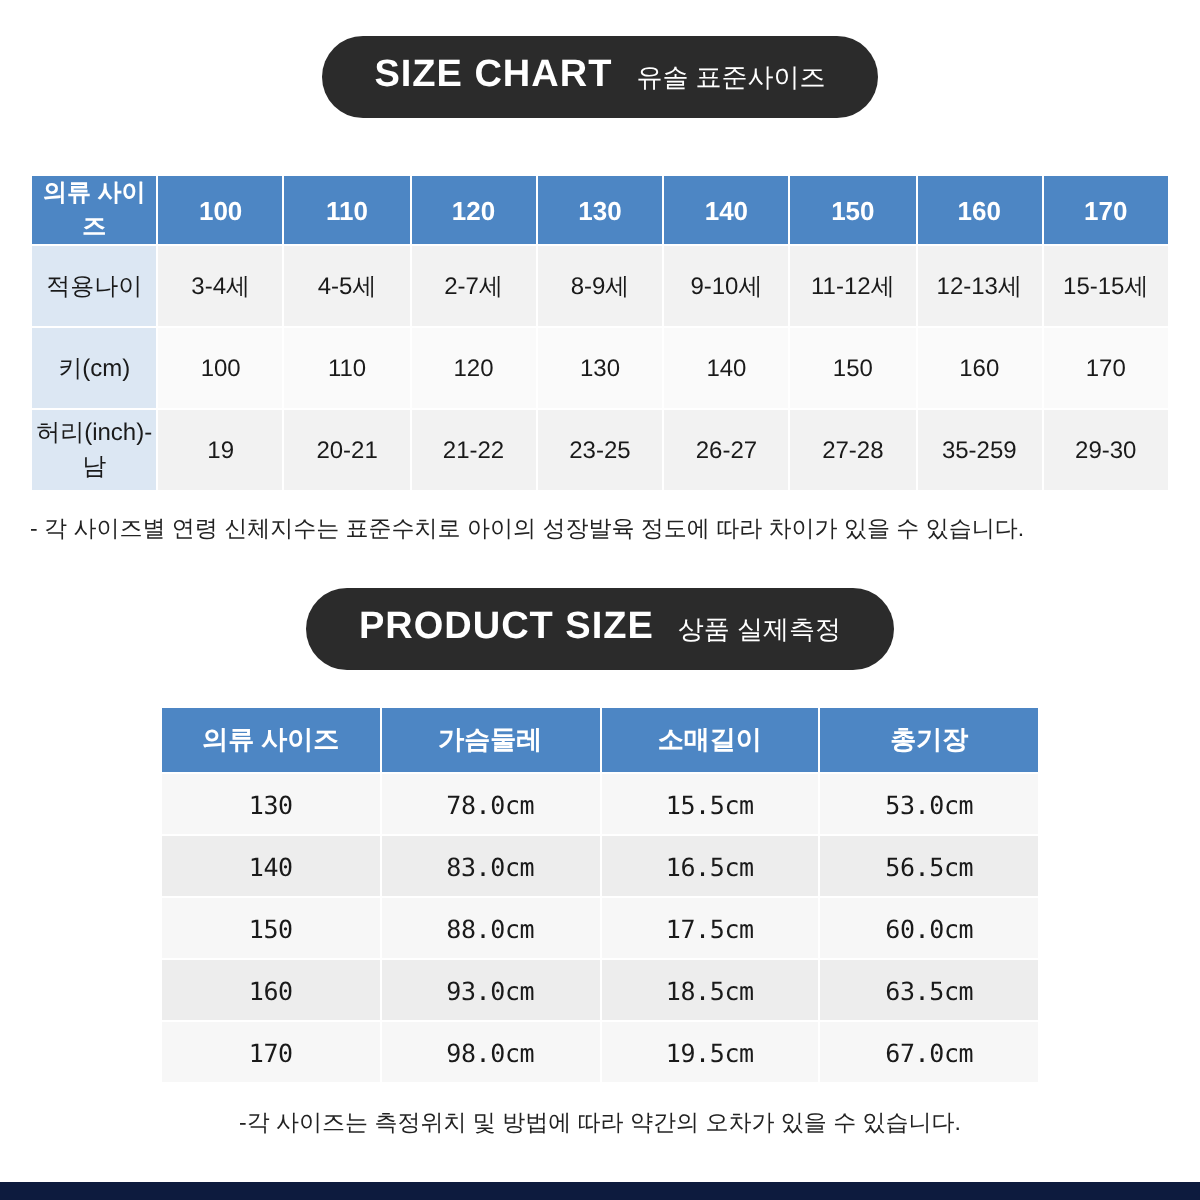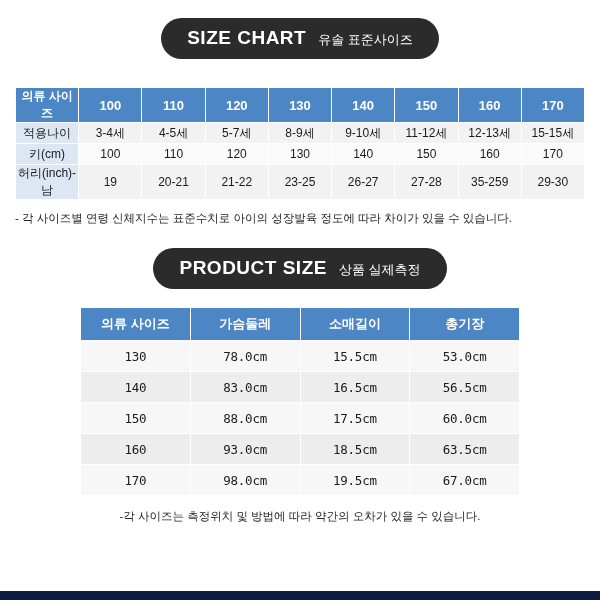--- a/index.html
+++ b/index.html
@@ -62,21 +62,21 @@
   .chart-table {
     border-collapse: collapse;
     width: 570px;
     margin: 0 auto;
     table-layout: fixed;
   }
   .chart-table th, .chart-table td {
     border: 1px solid #ffffff;
     text-align: center;
     font-size: 12px;
-    height: 21px;
+    height: 41px;
     padding: 0 2px;
   }
   .chart-table thead th {
     background: #4d86c4;
     color: #ffffff;
     font-weight: bold;
     font-size: 13px;
     height: 34px;
   }
   .chart-table thead th.first-col {
@@ -172,21 +172,21 @@
         <th>150</th>
         <th>160</th>
         <th>170</th>
       </tr>
     </thead>
     <tbody>
       <tr>
         <td class="first-col">적용나이</td>
         <td class="data-cell">3-4세</td>
         <td class="data-cell">4-5세</td>
-        <td class="data-cell">5-7세</td>
+        <td class="data-cell">2-7세</td>
         <td class="data-cell">8-9세</td>
         <td class="data-cell">9-10세</td>
         <td class="data-cell">11-12세</td>
         <td class="data-cell">12-13세</td>
         <td class="data-cell">15-15세</td>
       </tr>
       <tr>
         <td class="first-col">키(cm)</td>
         <td class="data-cell">100</td>
         <td class="data-cell">110</td>

